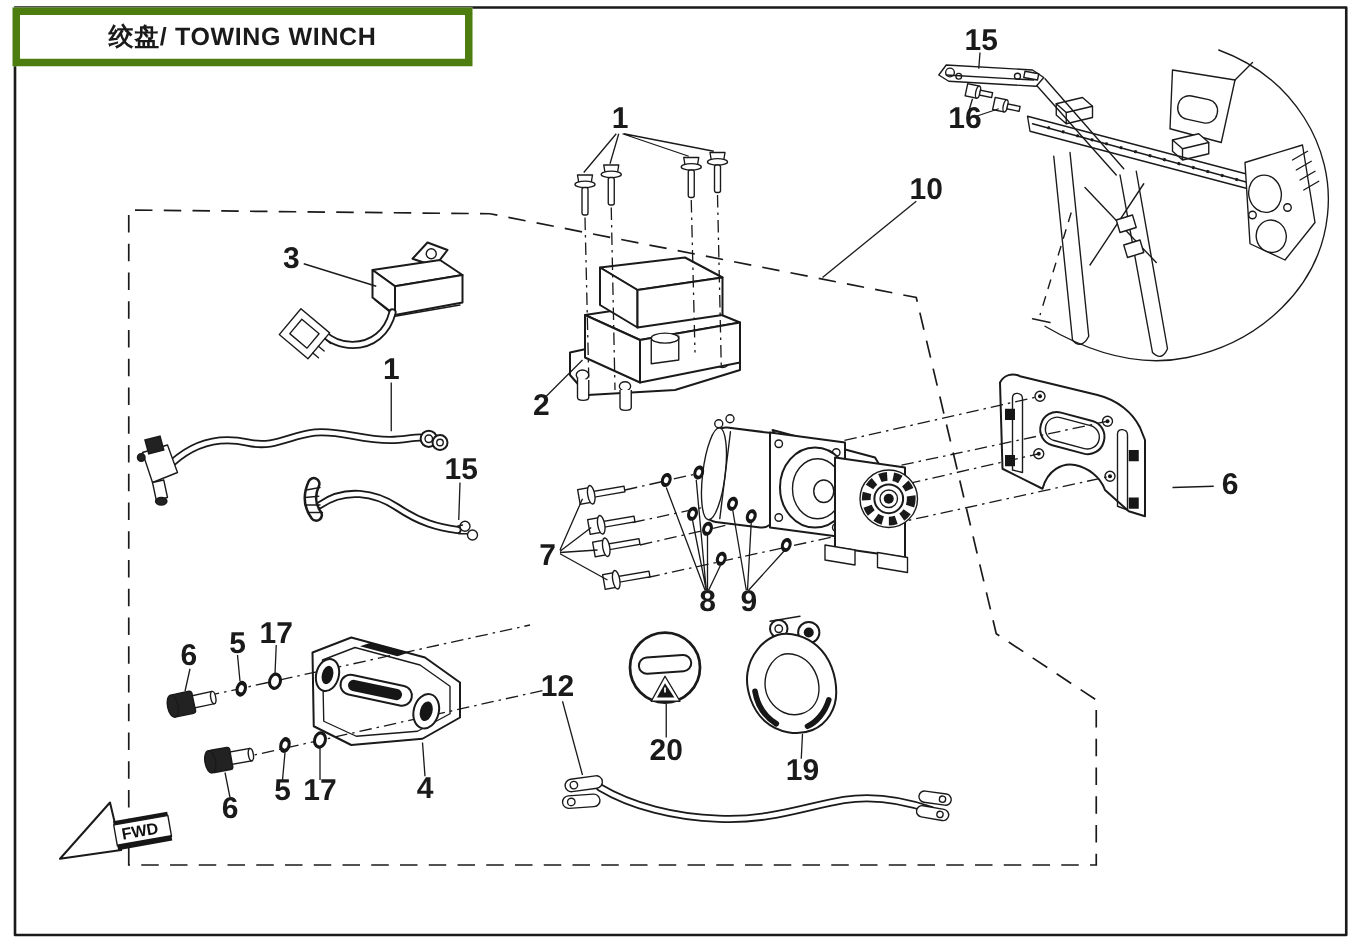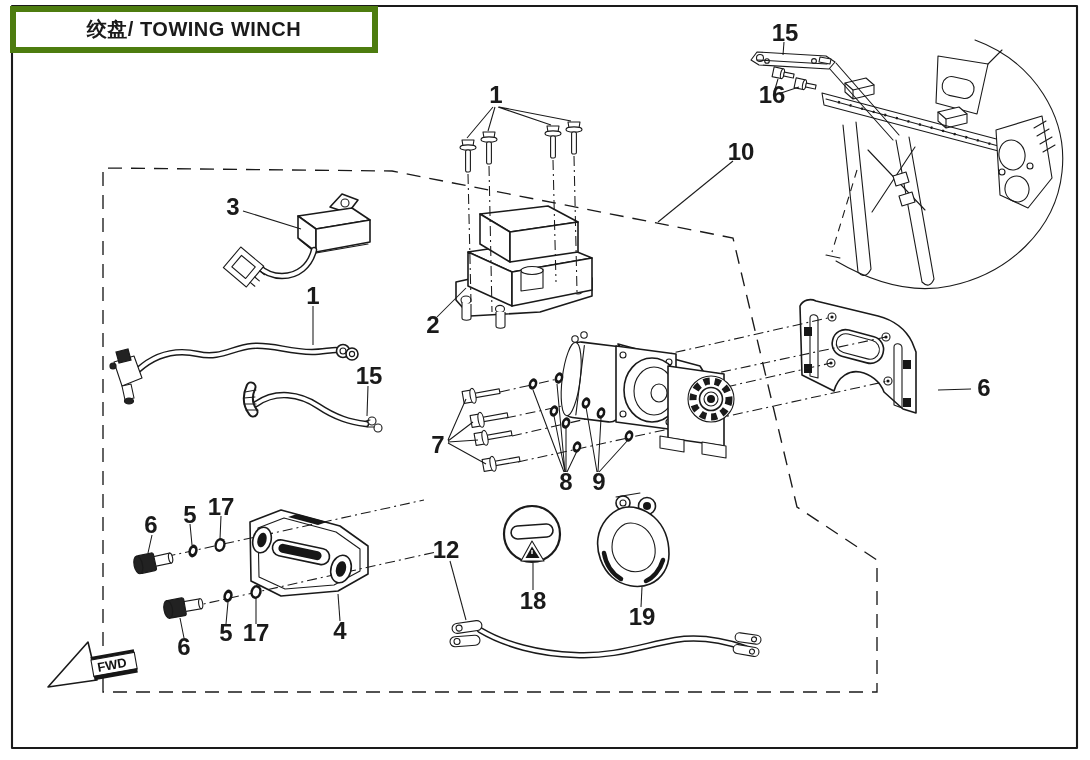--- a/index.html
+++ b/index.html
@@ -455,16 +455,16 @@
   <div class="callout" style="left:599px;top:482px;">9</div>
   <div class="callout" style="left:446px;top:550px;">12</div>
   <div class="callout" style="left:741px;top:152px;">10</div>
   <div class="callout" style="left:313px;top:296px;">1</div>
   <div class="callout" style="left:369px;top:376px;">15</div>
   <div class="callout" style="left:984px;top:388px;">6</div>
   <div class="callout" style="left:785px;top:33px;">15</div>
   <div class="callout" style="left:772px;top:95px;">16</div>
   <div class="callout" style="left:221px;top:507px;">17</div>
   <div class="callout" style="left:256px;top:633px;">17</div>
-  <div class="callout" style="left:533px;top:601px;">18</div>
+  <div class="callout" style="left:533px;top:601px;">20</div>
   <div class="callout" style="left:642px;top:617px;">19</div>
 
 </div>
 
 </body></html>

